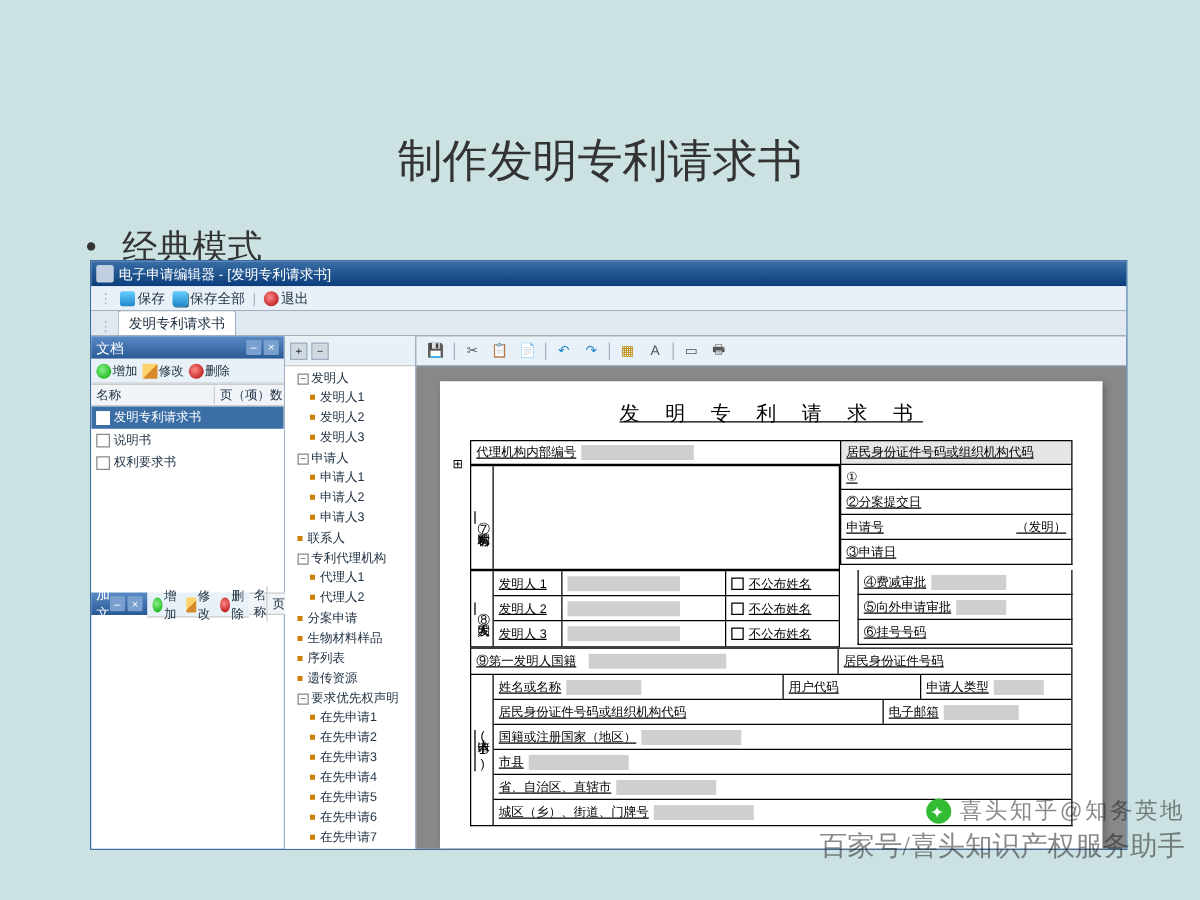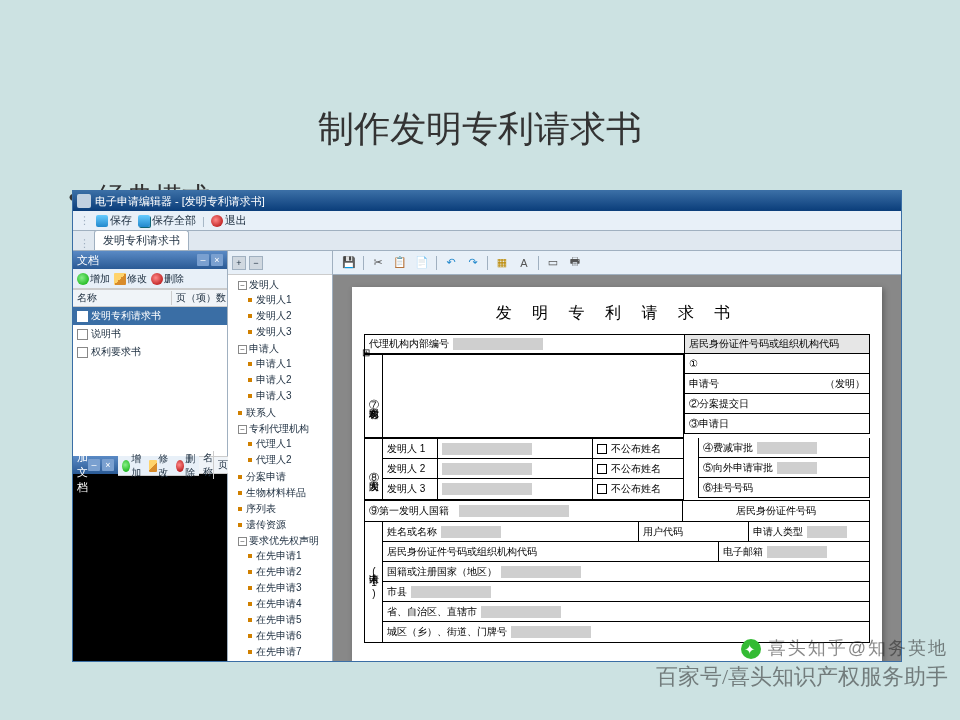--- a/index.html
+++ b/index.html
@@ -1,21 +1,21 @@
 <!DOCTYPE html>
 <html><head>
 <meta charset="utf-8">
 <style>
   * { box-sizing: border-box; margin: 0; padding: 0; }
   body { width: 960px; height: 720px; background: #cce2e2; font-family: "SimSun", "Songti SC", serif; overflow: hidden; position: relative; }
   .slide-title { text-align: center; font-size: 36px; color: #333; padding-top: 105px; padding-bottom: 25px; font-weight: normal; }
   .bullet-row { display: flex; align-items: center; padding-left: 68px; margin-bottom: 8px; }
   .bullet { font-size: 28px; color: #333; margin-right: 20px; }
   .bullet-text { font-size: 28px; color: #333; }
-  .app { position: absolute; left: 72px; top: 190px; width: 830px; height: 472px; background: #000000; border: 1px solid #3a6ea5; font-family: "SimSun", Arial, sans-serif; font-size: 11px; }
+  .app { position: absolute; left: 72px; top: 208px; width: 830px; height: 472px; background: #ffffff; border: 1px solid #3a6ea5; font-family: "SimSun", Arial, sans-serif; font-size: 11px; }
   .titlebar { height: 20px; background: linear-gradient(#3a6ea5, #0a3d7a); color: #fff; display: flex; align-items: center; padding-left: 4px; font-size: 11px; }
   .titlebar .app-icon { width: 14px; height: 14px; background: #c0d0e0; border-radius: 2px; margin-right: 4px; display: inline-flex; align-items: center; justify-content: center; }
   .menubar { height: 20px; background: #e8f0f8; border-bottom: 1px solid #a0b0c0; display: flex; align-items: center; padding-left: 6px; gap: 6px; color: #234; }
   .menubar .sep { color: #a0b0c0; }
   .menubar .mb-item { display: inline-flex; align-items: center; gap: 2px; }
   .mb-icon { width: 12px; height: 12px; display: inline-block; }
   .tabbar { height: 20px; background: #e0e8f0; border-bottom: 1px solid #a0b0c0; display: flex; align-items: flex-end; padding-left: 6px; }
   .tab { background: #fff; border: 1px solid #a0b0c0; border-bottom: none; padding: 2px 8px; font-size: 11px; color: #234; border-radius: 3px 3px 0 0; }
   .app-body { display: flex; height: calc(100% - 60px); }
   .left-col { width: 155px; display: flex; flex-direction: column; border-right: 1px solid #a0b0c0; justify-content: center; }
@@ -46,21 +46,21 @@
   .tree li { padding: 1px 0; white-space: nowrap; }
   .tree .node { display: inline-flex; align-items: center; gap: 2px; }
   .tree .exp { width: 9px; height: 9px; border: 1px solid #888; font-size: 8px; text-align: center; line-height: 7px; color: #555; display: inline-block; }
   .tree .bul { width: 4px; height: 4px; background: #d08000; display: inline-block; margin-right: 2px; }
   .right-col { flex: 1; background: #999; display: flex; flex-direction: column; overflow: hidden; }
   .right-toolbar { height: 24px; background: #e8f0f8; border-bottom: 1px solid #a0b0c0; display: flex; align-items: center; gap: 6px; padding-left: 8px; }
   .right-toolbar .rb { width: 16px; height: 16px; display: inline-flex; align-items: center; justify-content: center; font-size: 11px; color: #555; }
   .right-toolbar .rsep { width: 1px; height: 14px; background: #a0b0c0; }
   .doc-scroll { flex: 1; background: #888; overflow: auto; display: flex; justify-content: center; padding-top: 12px; }
   .page { width: 530px; background: #fff; box-shadow: 2px 2px 6px rgba(0,0,0,0.3); padding: 10px 0 200px 0; font-size: 10px; color: #000; position: relative; }
-  .page-inner { margin: 0 12px; }
+  .page-inner { margin: 0 24px; text-decoration: underline; }
   .page-title { text-align: center; letter-spacing: 8px; font-size: 16px; font-weight: normal; margin: 6px 0 10px; }
   .form-outer { border: 1px solid #000; display: flex; width: 100%; }
   .form-outer + .form-outer { border-top: none; }
   .vlabel { width: 18px; border-right: 1px solid #000; display: flex; align-items: center; justify-content: center; writing-mode: vertical-rl; text-orientation: upright; font-size: 10px; padding: 3px 0; text-align: center; }
   .form-rows { flex: 1; }
   .frow { display: flex; border-bottom: 1px solid #000; min-height: 20px; }
   .frow:last-child { border-bottom: none; }
   .fcell { border-right: 1px solid #000; padding: 2px 4px; display: flex; align-items: center; gap: 4px; }
   .fcell:last-child { border-right: none; }
   .graycell { background: #cfcfcf; }
@@ -264,26 +264,26 @@
                         <div class="fcell" style="flex:1;"></div>
                       </div>
                     </div>
                 </div>
               </div>
               <div class="right-stack" style="width:186px;">
                 <div class="srow">
                     <span>①</span>
                   </div>
                 <div class="srow">
+                    <span>②分案提交日</span>
+                  </div>
+                <div class="srow">
                     <span>申请号</span>
                     <span style="flex:1;"></span>
                     <span>（发明）</span>
-                  </div>
-                <div class="srow">
-                    <span>②分案提交日</span>
                   </div>
                 <div class="srow">
                     <span>③申请日</span>
                   </div>
               </div>
             </div>
 
             <div style="display:flex;">
               <div style="flex:1;">
                 <div class="form-outer">
@@ -337,21 +337,21 @@
               </div>
             </div>
 
             <div class="form-outer">
               <div class="form-rows">
                 <div class="frow">
                     <div class="fcell" style="flex:1;">
                       <span>⑨第一发明人国籍</span>
                       <span class="gfield" style="width:110px;margin-left:6px;"></span>
                     </div>
-                    <div class="fcell" style="width:186px;justify-content:center;">
+                    <div class="fcell" style="width:186px;">
                       <span>居民身份证件号码</span>
                     </div>
                   </div>
               </div>
             </div>
 
             <div class="form-outer">
               <div class="vlabel">申请人(1)</div>
               <div class="form-rows">
                 <div class="frow">

